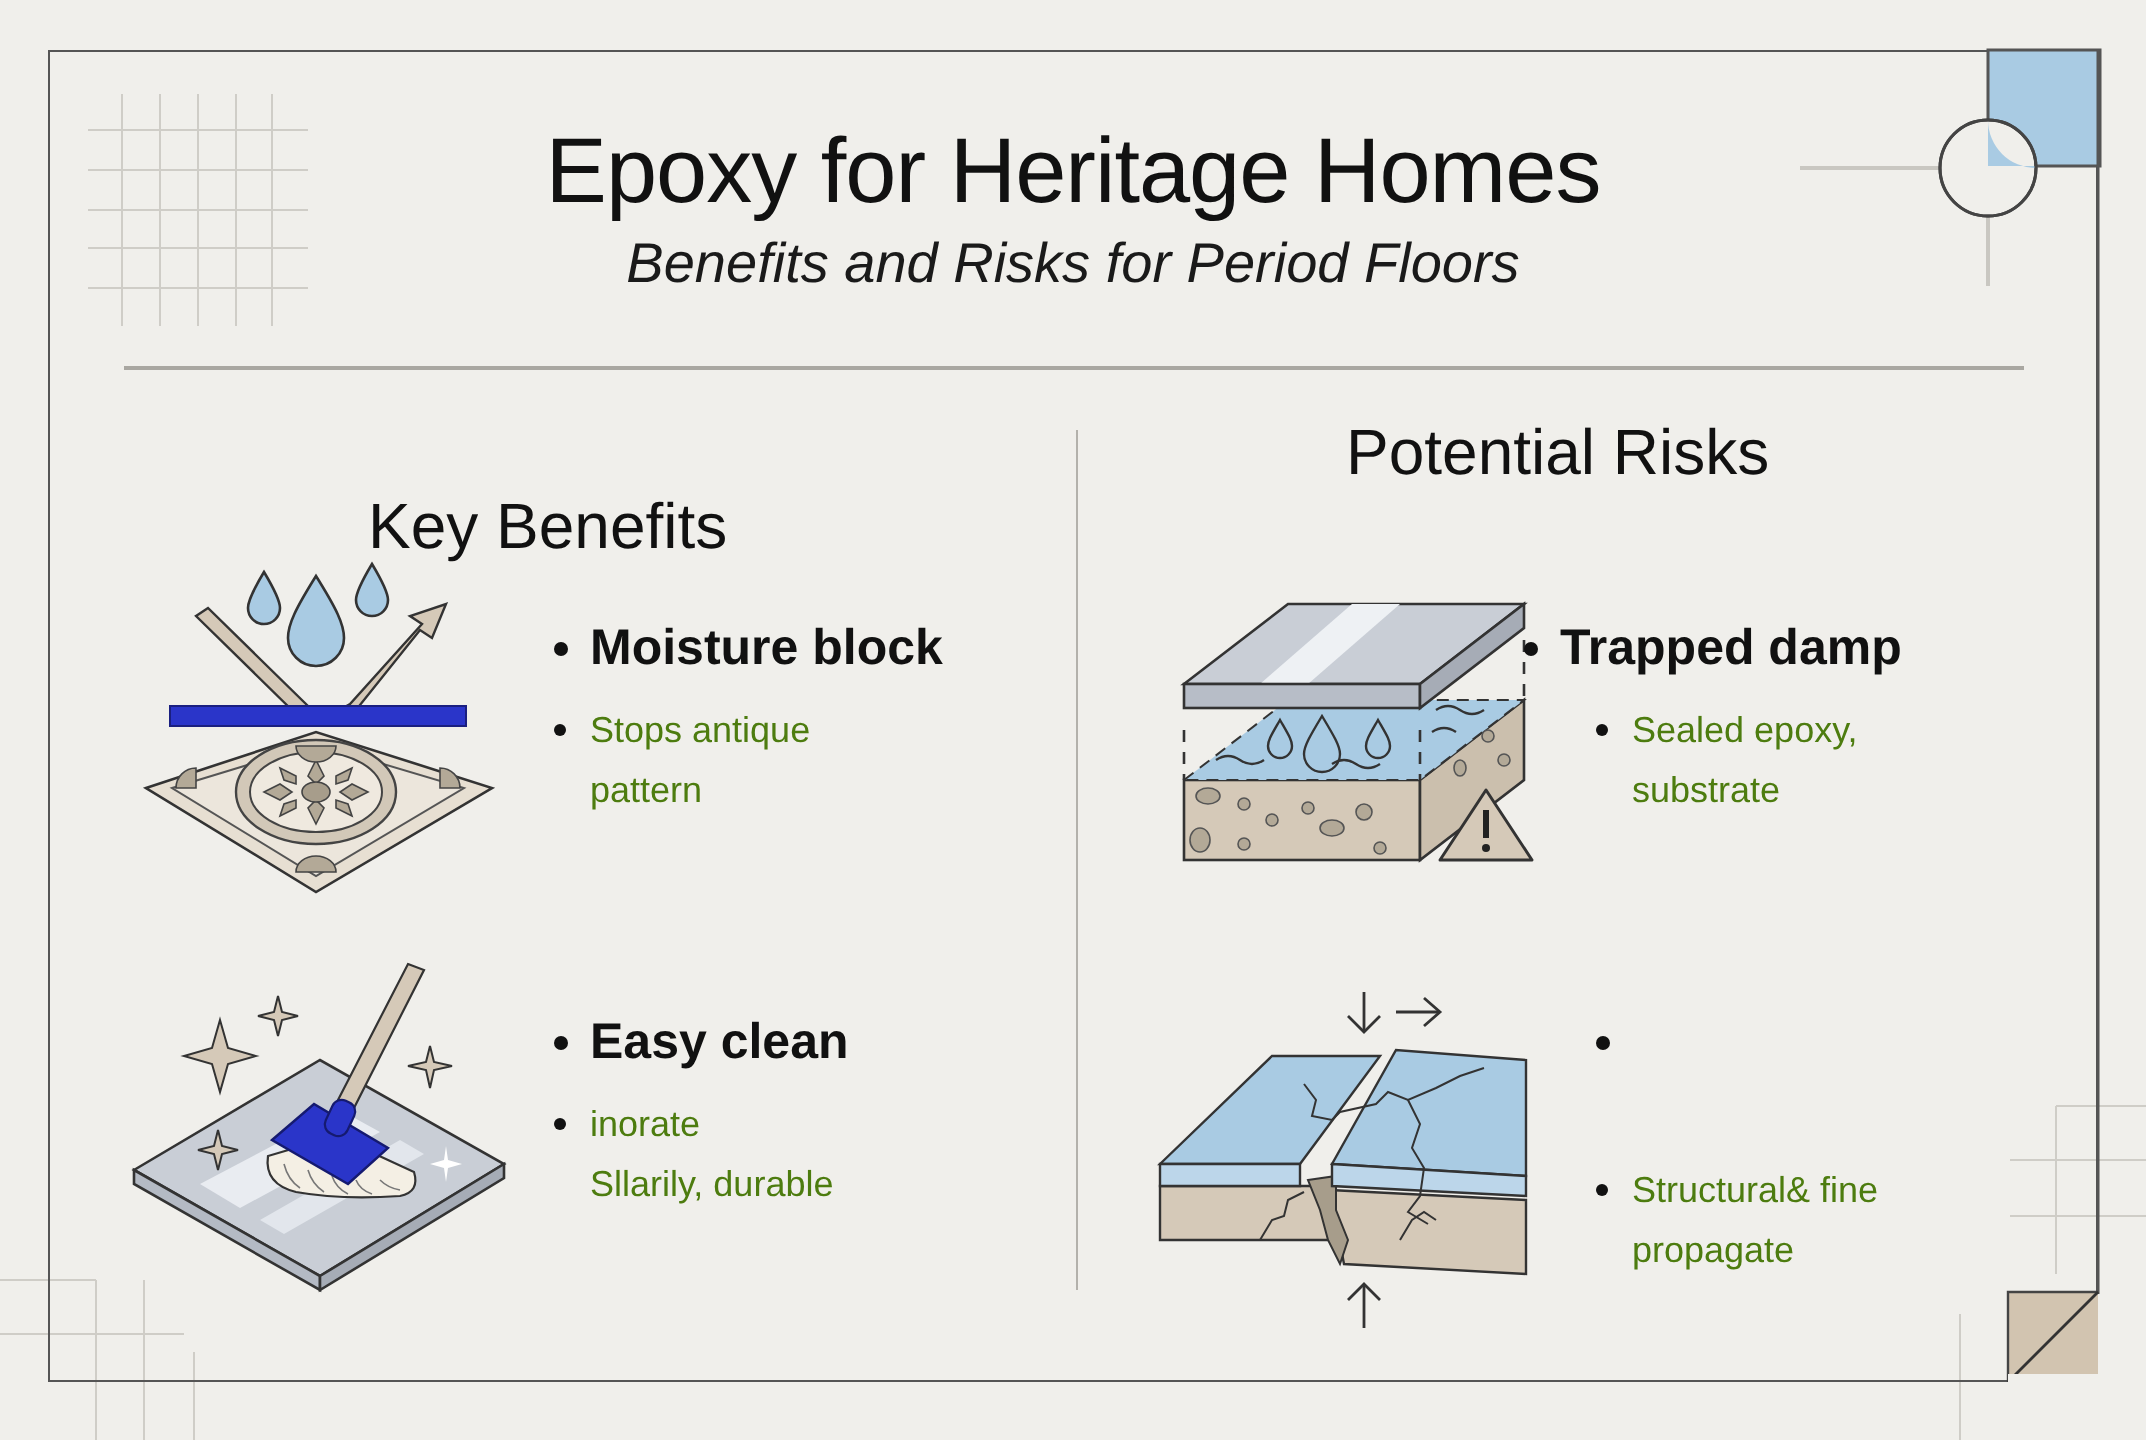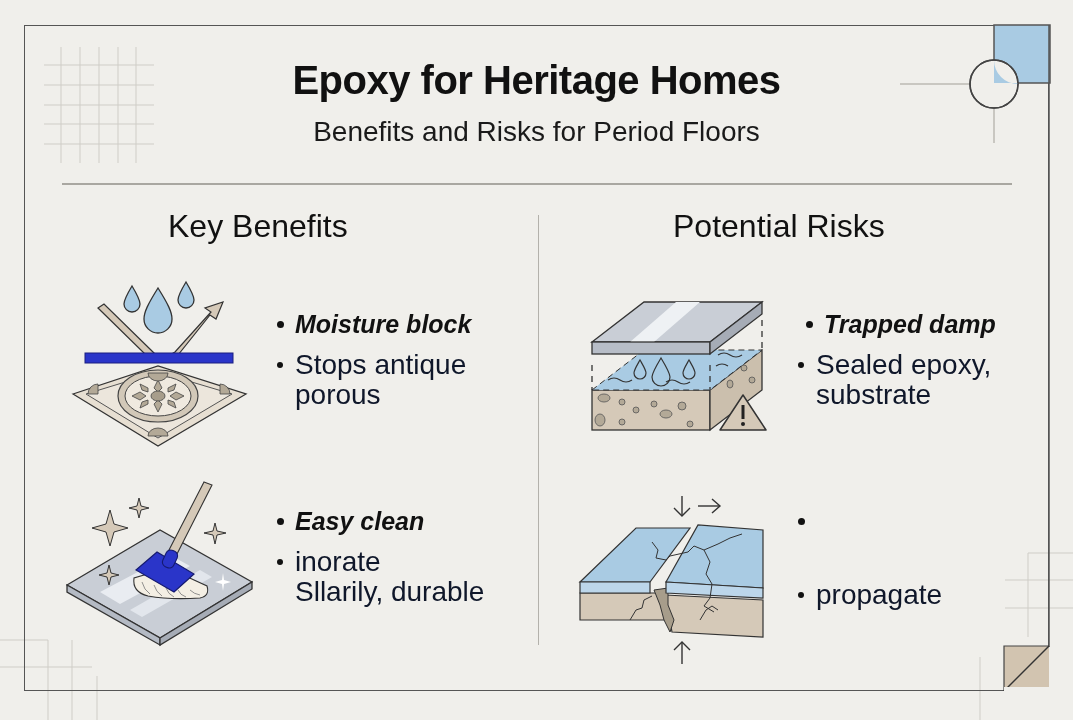--- a/index.html
+++ b/index.html
@@ -1,24 +1,24 @@
 <!DOCTYPE html>
 <html><head>
 <meta charset="utf-8">
 <style>
   html, body { margin:0; padding:0; }
   body { width:1073px; height:720px; background:#f0efeb; position:relative; overflow:hidden; font-family:"Liberation Sans", "DejaVu Sans", sans-serif; color:#111; }
   .frame { position:absolute; left:24px; top:25px; width:1025px; height:666px; border:1.5px solid #555; box-sizing:border-box; }
-  .title { position:absolute; left:0; width:1073px; top:58px; text-align:center; font-size:40px; font-weight:700; letter-spacing:-0.5px; }
-  .subtitle { position:absolute; left:0; width:1073px; top:116px; text-align:center; font-size:28px; font-weight:400; color:#1a1a1a; }
+  .title { position:absolute; left:0; width:1073px; top:58px; text-align:center; font-size:46px; font-weight:400; letter-spacing:-0.5px; }
+  .subtitle { position:absolute; left:0; width:1073px; top:116px; text-align:center; font-size:28px; font-weight:400; color:#1a1a1a;font-style:italic; }
   .hrule { position:absolute; left:62px; top:183px; width:950px; height:2px; background:#a9a7a1; }
   .vrule { position:absolute; left:538px; top:215px; width:1px; height:430px; background:#b3b1ab; }
   .col-head { position:absolute; top:208px; font-size:32px; font-weight:400; color:#111; }
-  .item-title { position:absolute; font-size:25px; font-weight:700; color:#111; line-height:32px;font-style:italic; }
-  .item-desc { position:absolute; font-size:28px; color:#0f172a; line-height:30px; }
+  .item-title { position:absolute; font-size:25px; font-weight:700; color:#111; line-height:32px; }
+  .item-desc { position:absolute; font-size:18px; color:#4d7c0f; line-height:30px; }
   .txt { display:block; padding-left:20px; }
   .dot { position:absolute; left:2px; width:7px; height:7px; border-radius:50%; background:#111; }
   svg { position:absolute; overflow:visible; }
 </style>
 </head>
 <body>
 
 <svg width="1073" height="720" style="left:0;top:0;">
   <g stroke="#cfcdc7" stroke-width="1">
     <line x1="44" y1="65" x2="154" y2="65"></line>
@@ -63,21 +63,21 @@
   <polyline points="1004,691 1004,646 1049,646" fill="none" stroke="#444" stroke-width="1.2"></polyline>
   <line x1="1004" y1="691" x2="1049" y2="646" stroke="#333" stroke-width="1.4"></line>
   <rect x="1004" y="687" width="48" height="8" fill="#f0efeb"></rect>
 </svg>
 
 <div class="title">Epoxy for Heritage Homes</div>
 <div class="subtitle">Benefits and Risks for Period Floors</div>
 <div class="hrule"></div>
 <div class="vrule"></div>
 
-<div class="col-head" style="left:168px;">Key Benefits</div>
+<div class="col-head" style="left:184px;margin-top:37px;">Key Benefits</div>
 <div class="col-head" style="left:673px;">Potential Risks</div>
 
 <svg width="200" height="190" style="left:60px;top:270px;">
 
   <path d="M72 16 C66 26 64 31 64 34 A8 8 0 0 0 80 34 C80 31 78 26 72 16 Z" fill="#a9cbe3" stroke="#333" stroke-width="1.3"></path>
   <path d="M98 18 C88 34 84 42 84 49 A14 14 0 0 0 112 49 C112 42 108 34 98 18 Z" fill="#a9cbe3" stroke="#333" stroke-width="1.3"></path>
   <path d="M126 12 C120 22 118 27 118 30 A8 8 0 0 0 134 30 C134 27 132 22 126 12 Z" fill="#a9cbe3" stroke="#333" stroke-width="1.3"></path>
 
   <polygon points="38,38 44,34 94,83 88,87" fill="#d5c9b8" stroke="#333" stroke-width="1.2"></polygon>
 
@@ -215,42 +215,43 @@
   </g>
 </svg>
 
 <div class="item-title" style="left:275px;top:308px;">
   <span class="dot" style="top:13px;"></span>
   <span class="txt">Moisture block</span>
 </div>
 <div class="item-desc" style="left:275px;top:350px;">
   <span class="dot" style="top:12px;width:6px;height:6px;"></span>
   <span class="txt">Stops antique</span>
-  <span class="txt">porous</span>
+  <span class="txt">pattern</span>
 </div>
 
 <div class="item-title" style="left:275px;top:505px;">
   <span class="dot" style="top:13px;"></span>
   <span class="txt">Easy clean</span>
 </div>
 <div class="item-desc" style="left:275px;top:547px;">
   <span class="dot" style="top:12px;width:6px;height:6px;"></span>
   <span class="txt">inorate</span>
   <span class="txt">Sllarily, durable</span>
 </div>
 
-<div class="item-title" style="left:804px;top:308px;">
+<div class="item-title" style="left:760px;top:308px;">
   <span class="dot" style="top:13px;"></span>
   <span class="txt">Trapped damp</span>
 </div>
 <div class="item-desc" style="left:796px;top:350px;">
   <span class="dot" style="top:12px;width:6px;height:6px;"></span>
   <span class="txt">Sealed epoxy,</span>
   <span class="txt">substrate</span>
 </div>
 
 <div class="item-title" style="left:796px;top:505px;">
   <span class="dot" style="top:13px;"></span>
 </div>
 <div class="item-desc" style="left:796px;top:580px;">
   <span class="dot" style="top:12px;width:6px;height:6px;"></span>
+  <span class="txt">Structural&amp; fine</span>
   <span class="txt">propagate</span>
 </div>
 
 </body></html>

